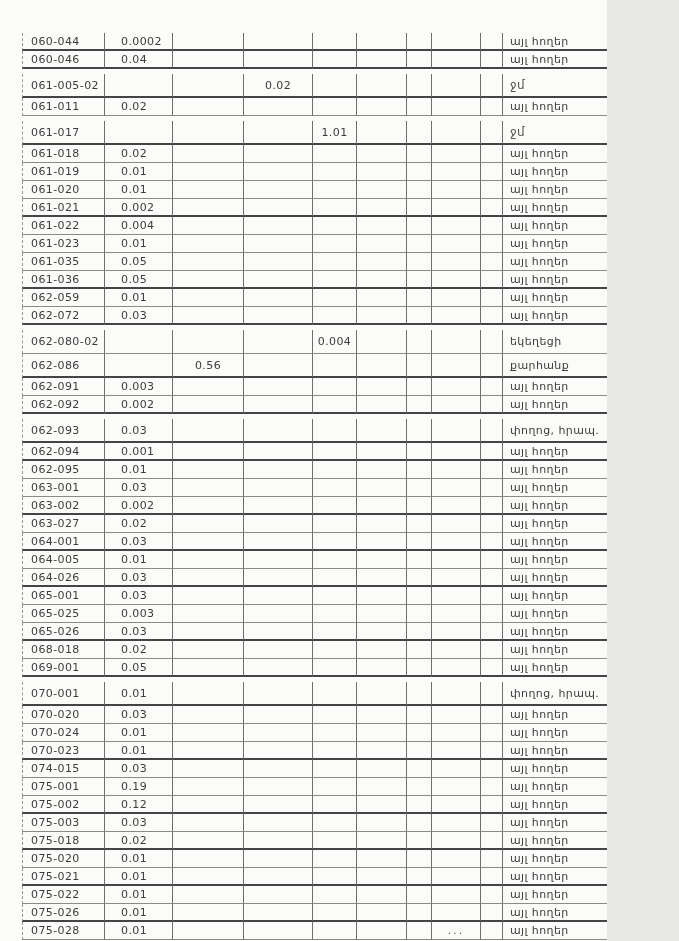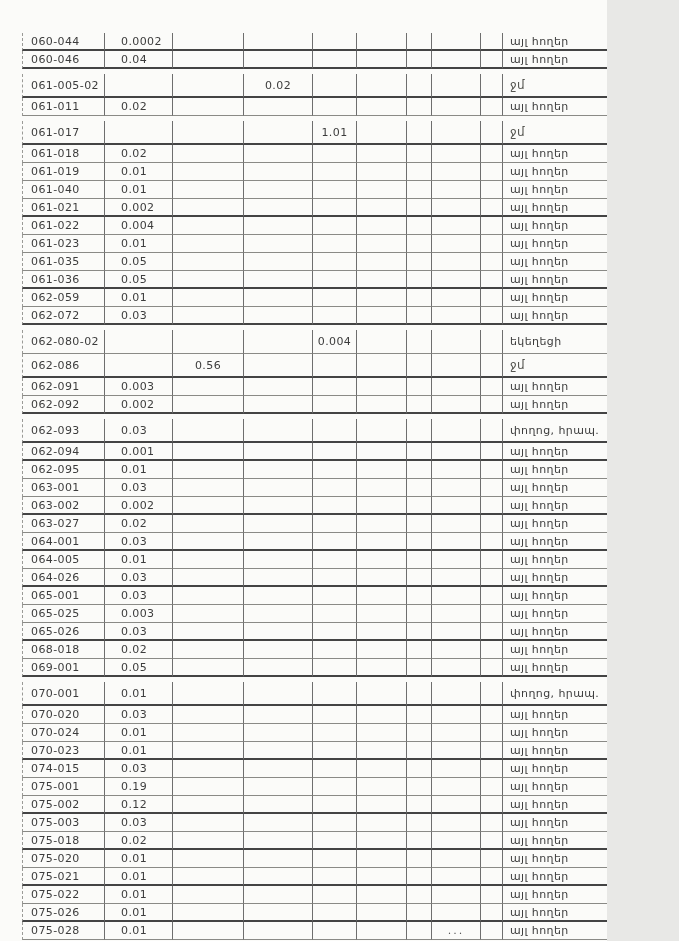--- a/index.html
+++ b/index.html
@@ -160,21 +160,21 @@
         <div class="cell vmid"></div>
         <div class="cell vmid"></div>
         <div class="cell vmid"></div>
         <div class="cell vmid"></div>
         <div class="cell vmid"></div>
         <div class="cell vmid"></div>
         <div class="cell desc">այլ հողեր</div>
         <div class="cell note"></div>
       </div>
       <div class="row">
-        <div class="cell code">061-040</div>
+        <div class="cell code">061-020</div>
         <div class="cell v1">0.01</div>
         <div class="cell vmid"></div>
         <div class="cell vmid"></div>
         <div class="cell vmid"></div>
         <div class="cell vmid"></div>
         <div class="cell vmid"></div>
         <div class="cell vmid"></div>
         <div class="cell vmid"></div>
         <div class="cell desc">այլ հողեր</div>
         <div class="cell note"></div>
@@ -286,20 +286,21 @@
       <div class="row tall heavy">
         <div class="cell code">062-086</div>
         <div class="cell v1"></div>
         <div class="cell vmid">0.56</div>
         <div class="cell vmid"></div>
         <div class="cell vmid"></div>
         <div class="cell vmid"></div>
         <div class="cell vmid"></div>
         <div class="cell vmid"></div>
         <div class="cell vmid"></div>
+        <div class="cell desc">քարհանք</div>
         <div class="cell note">ջմ</div>
       </div>
       <div class="row">
         <div class="cell code">062-091</div>
         <div class="cell v1">0.003</div>
         <div class="cell vmid"></div>
         <div class="cell vmid"></div>
         <div class="cell vmid"></div>
         <div class="cell vmid"></div>
         <div class="cell vmid"></div>

